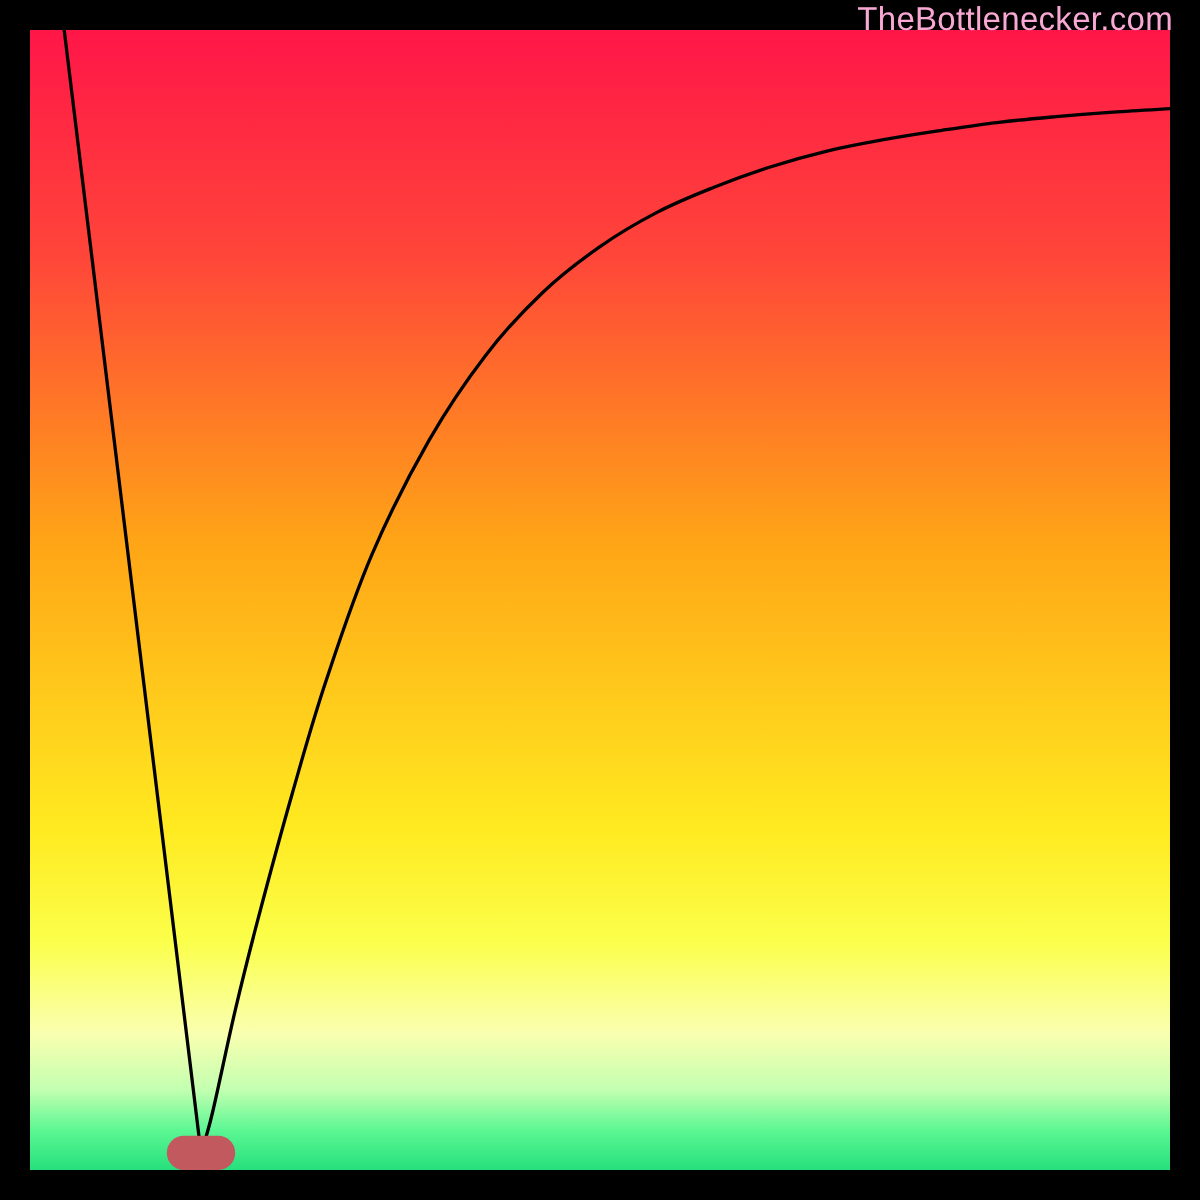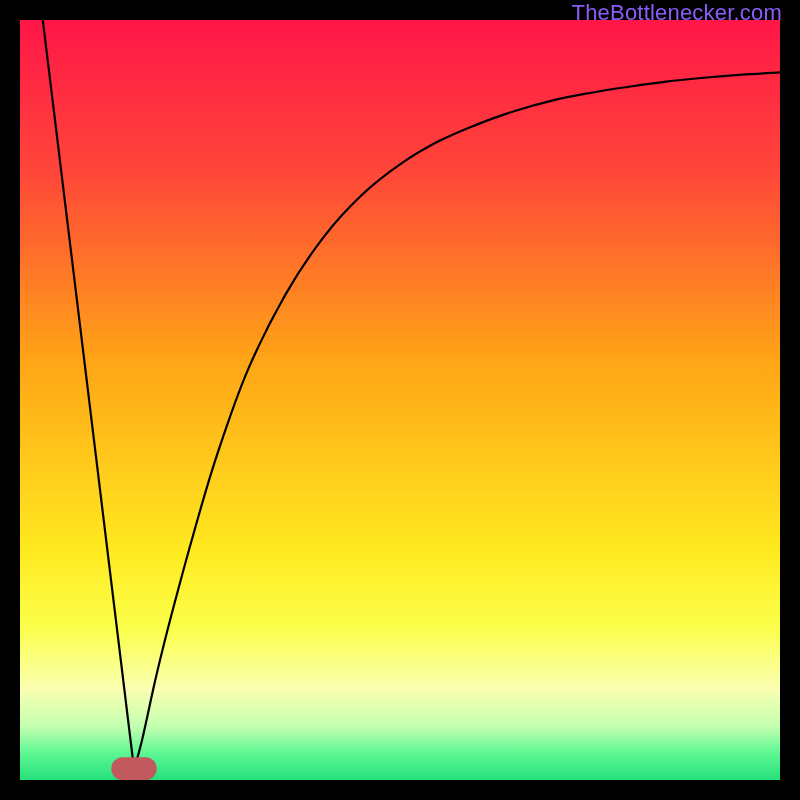--- a/index.html
+++ b/index.html
@@ -23,21 +23,21 @@
     left: 0;
     top: 0;
     width: 760px;
     height: 760px;
   }
   .watermark {
     position: absolute;
     top: 0px;
     font-family: Arial, Helvetica, sans-serif;
     font-size: 22px;
-    color: #8b5cf6;
+    color: #f9a8d4;
     font-weight: 500;
     letter-spacing: 0.2px;
   }
   svg {
     display: block;
   }
 </style>
 </head>
 <body>
 

